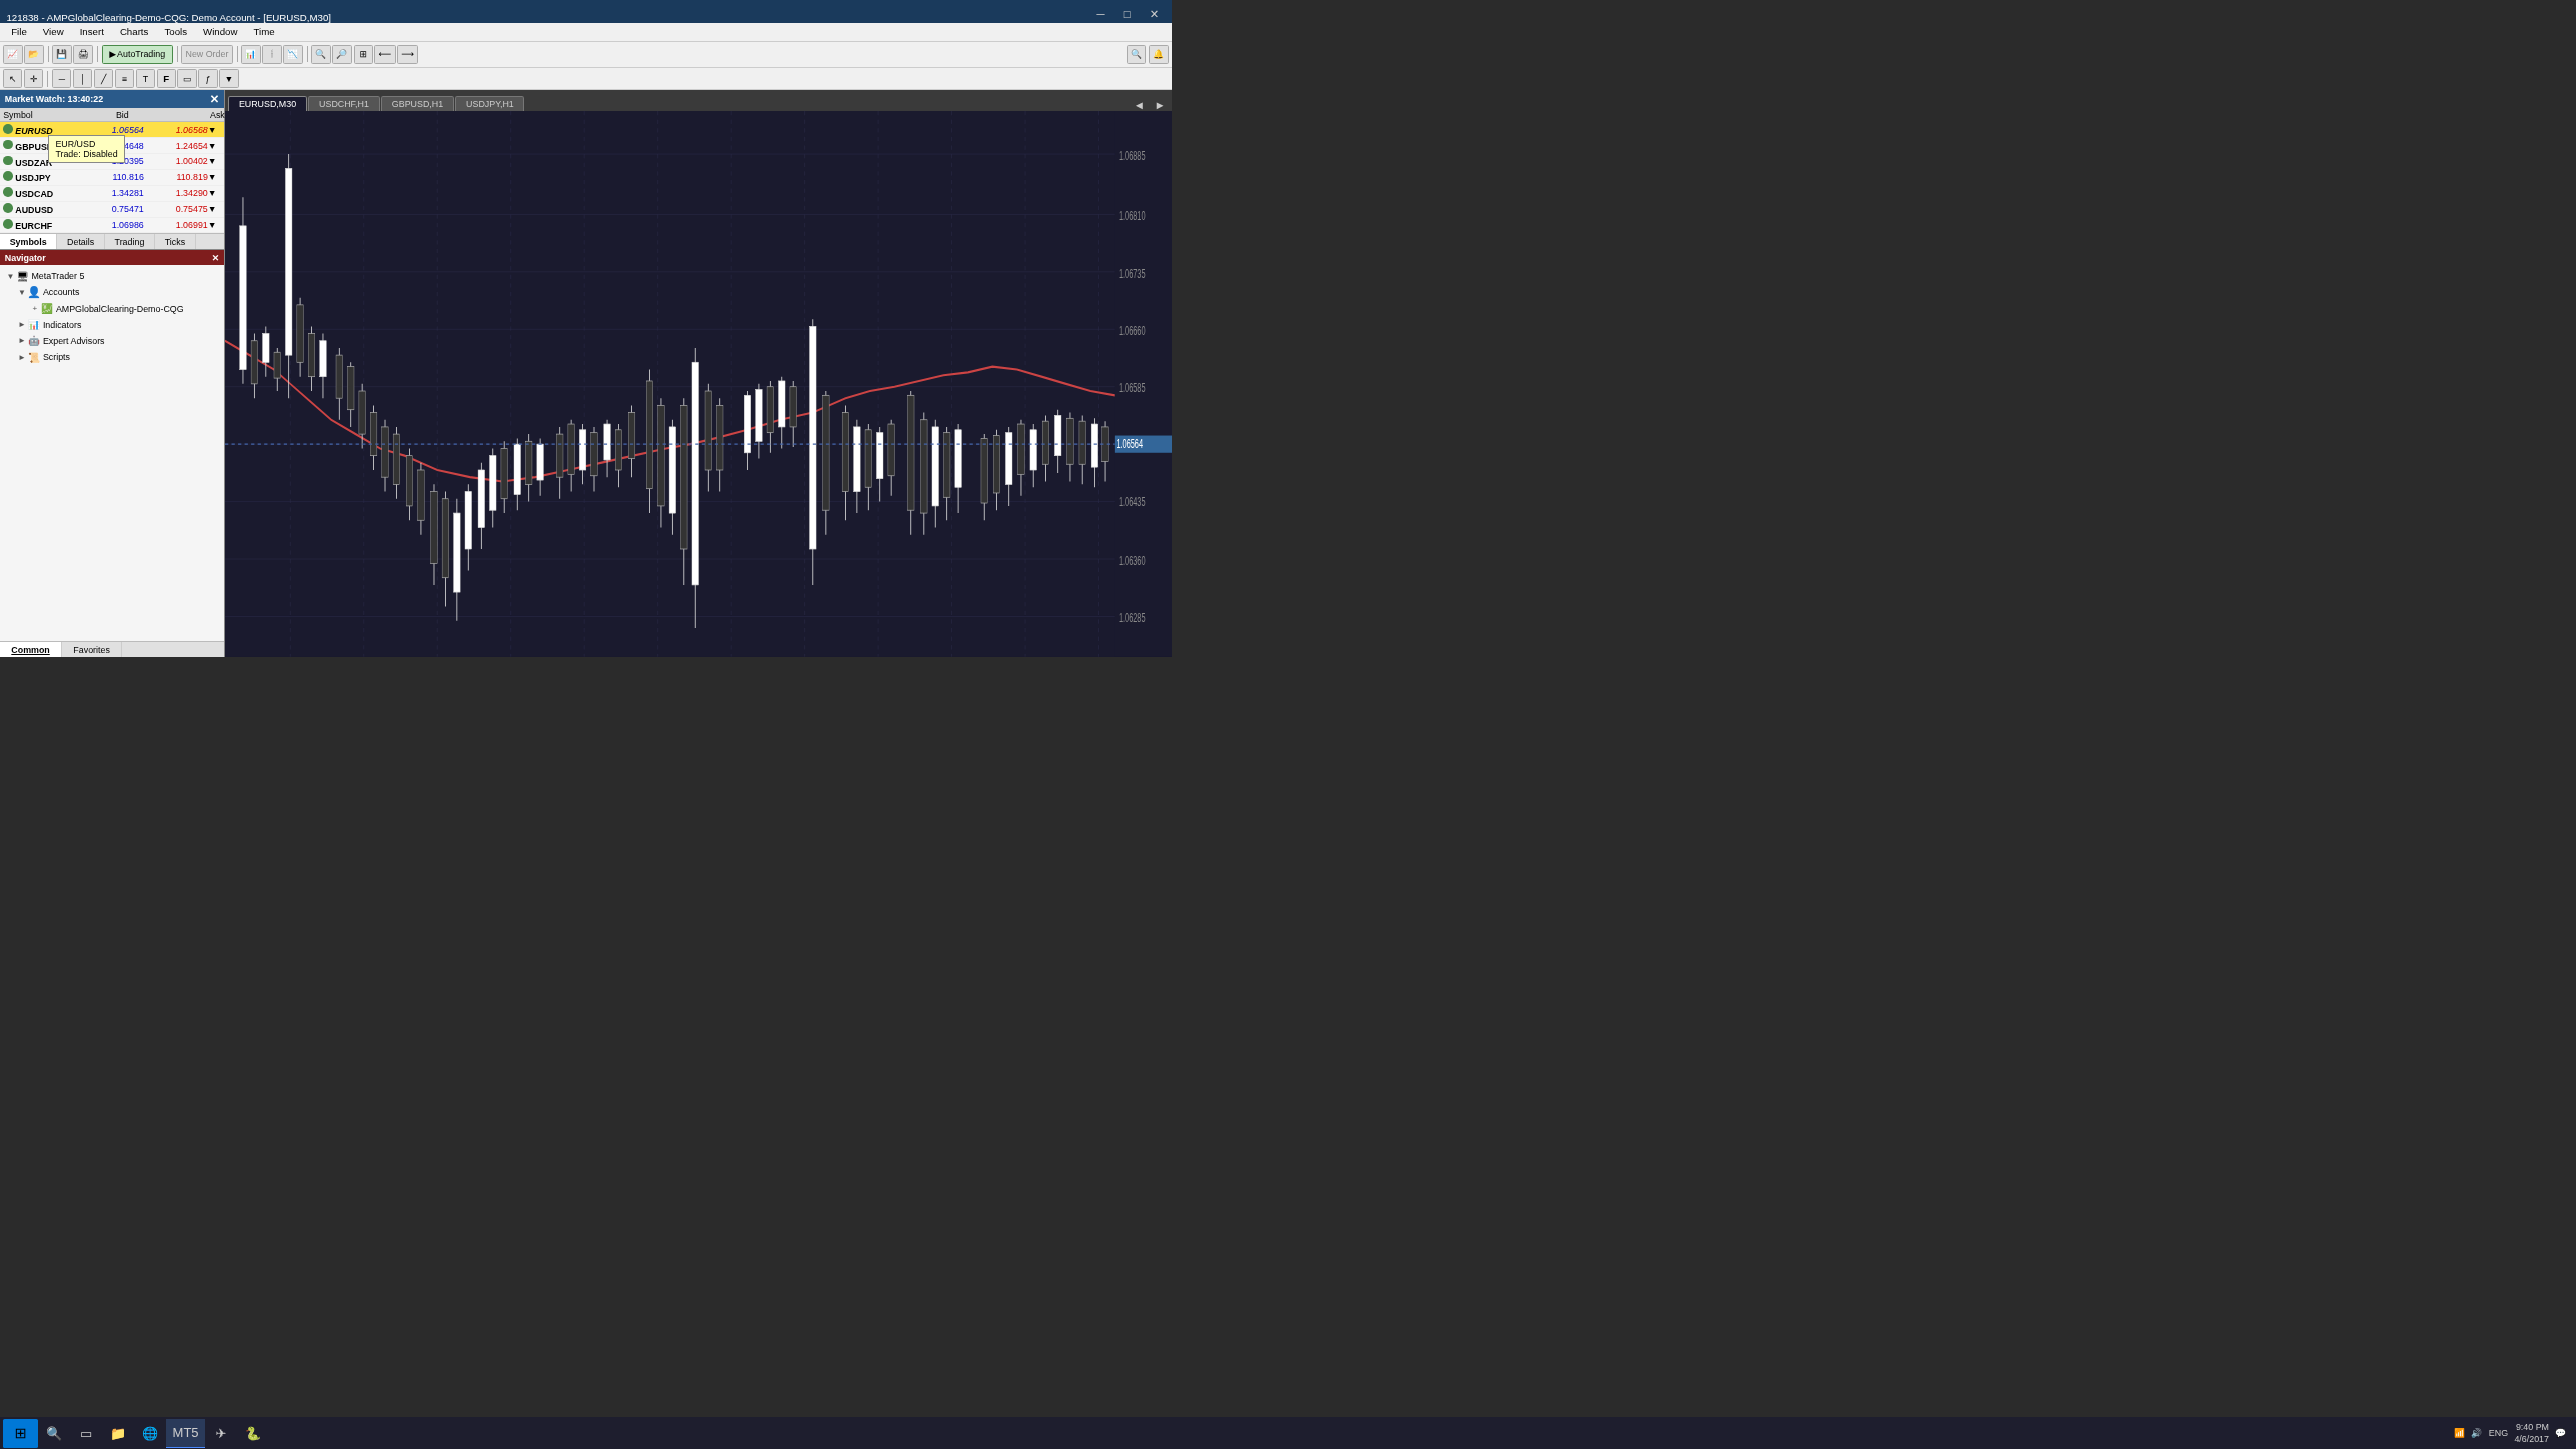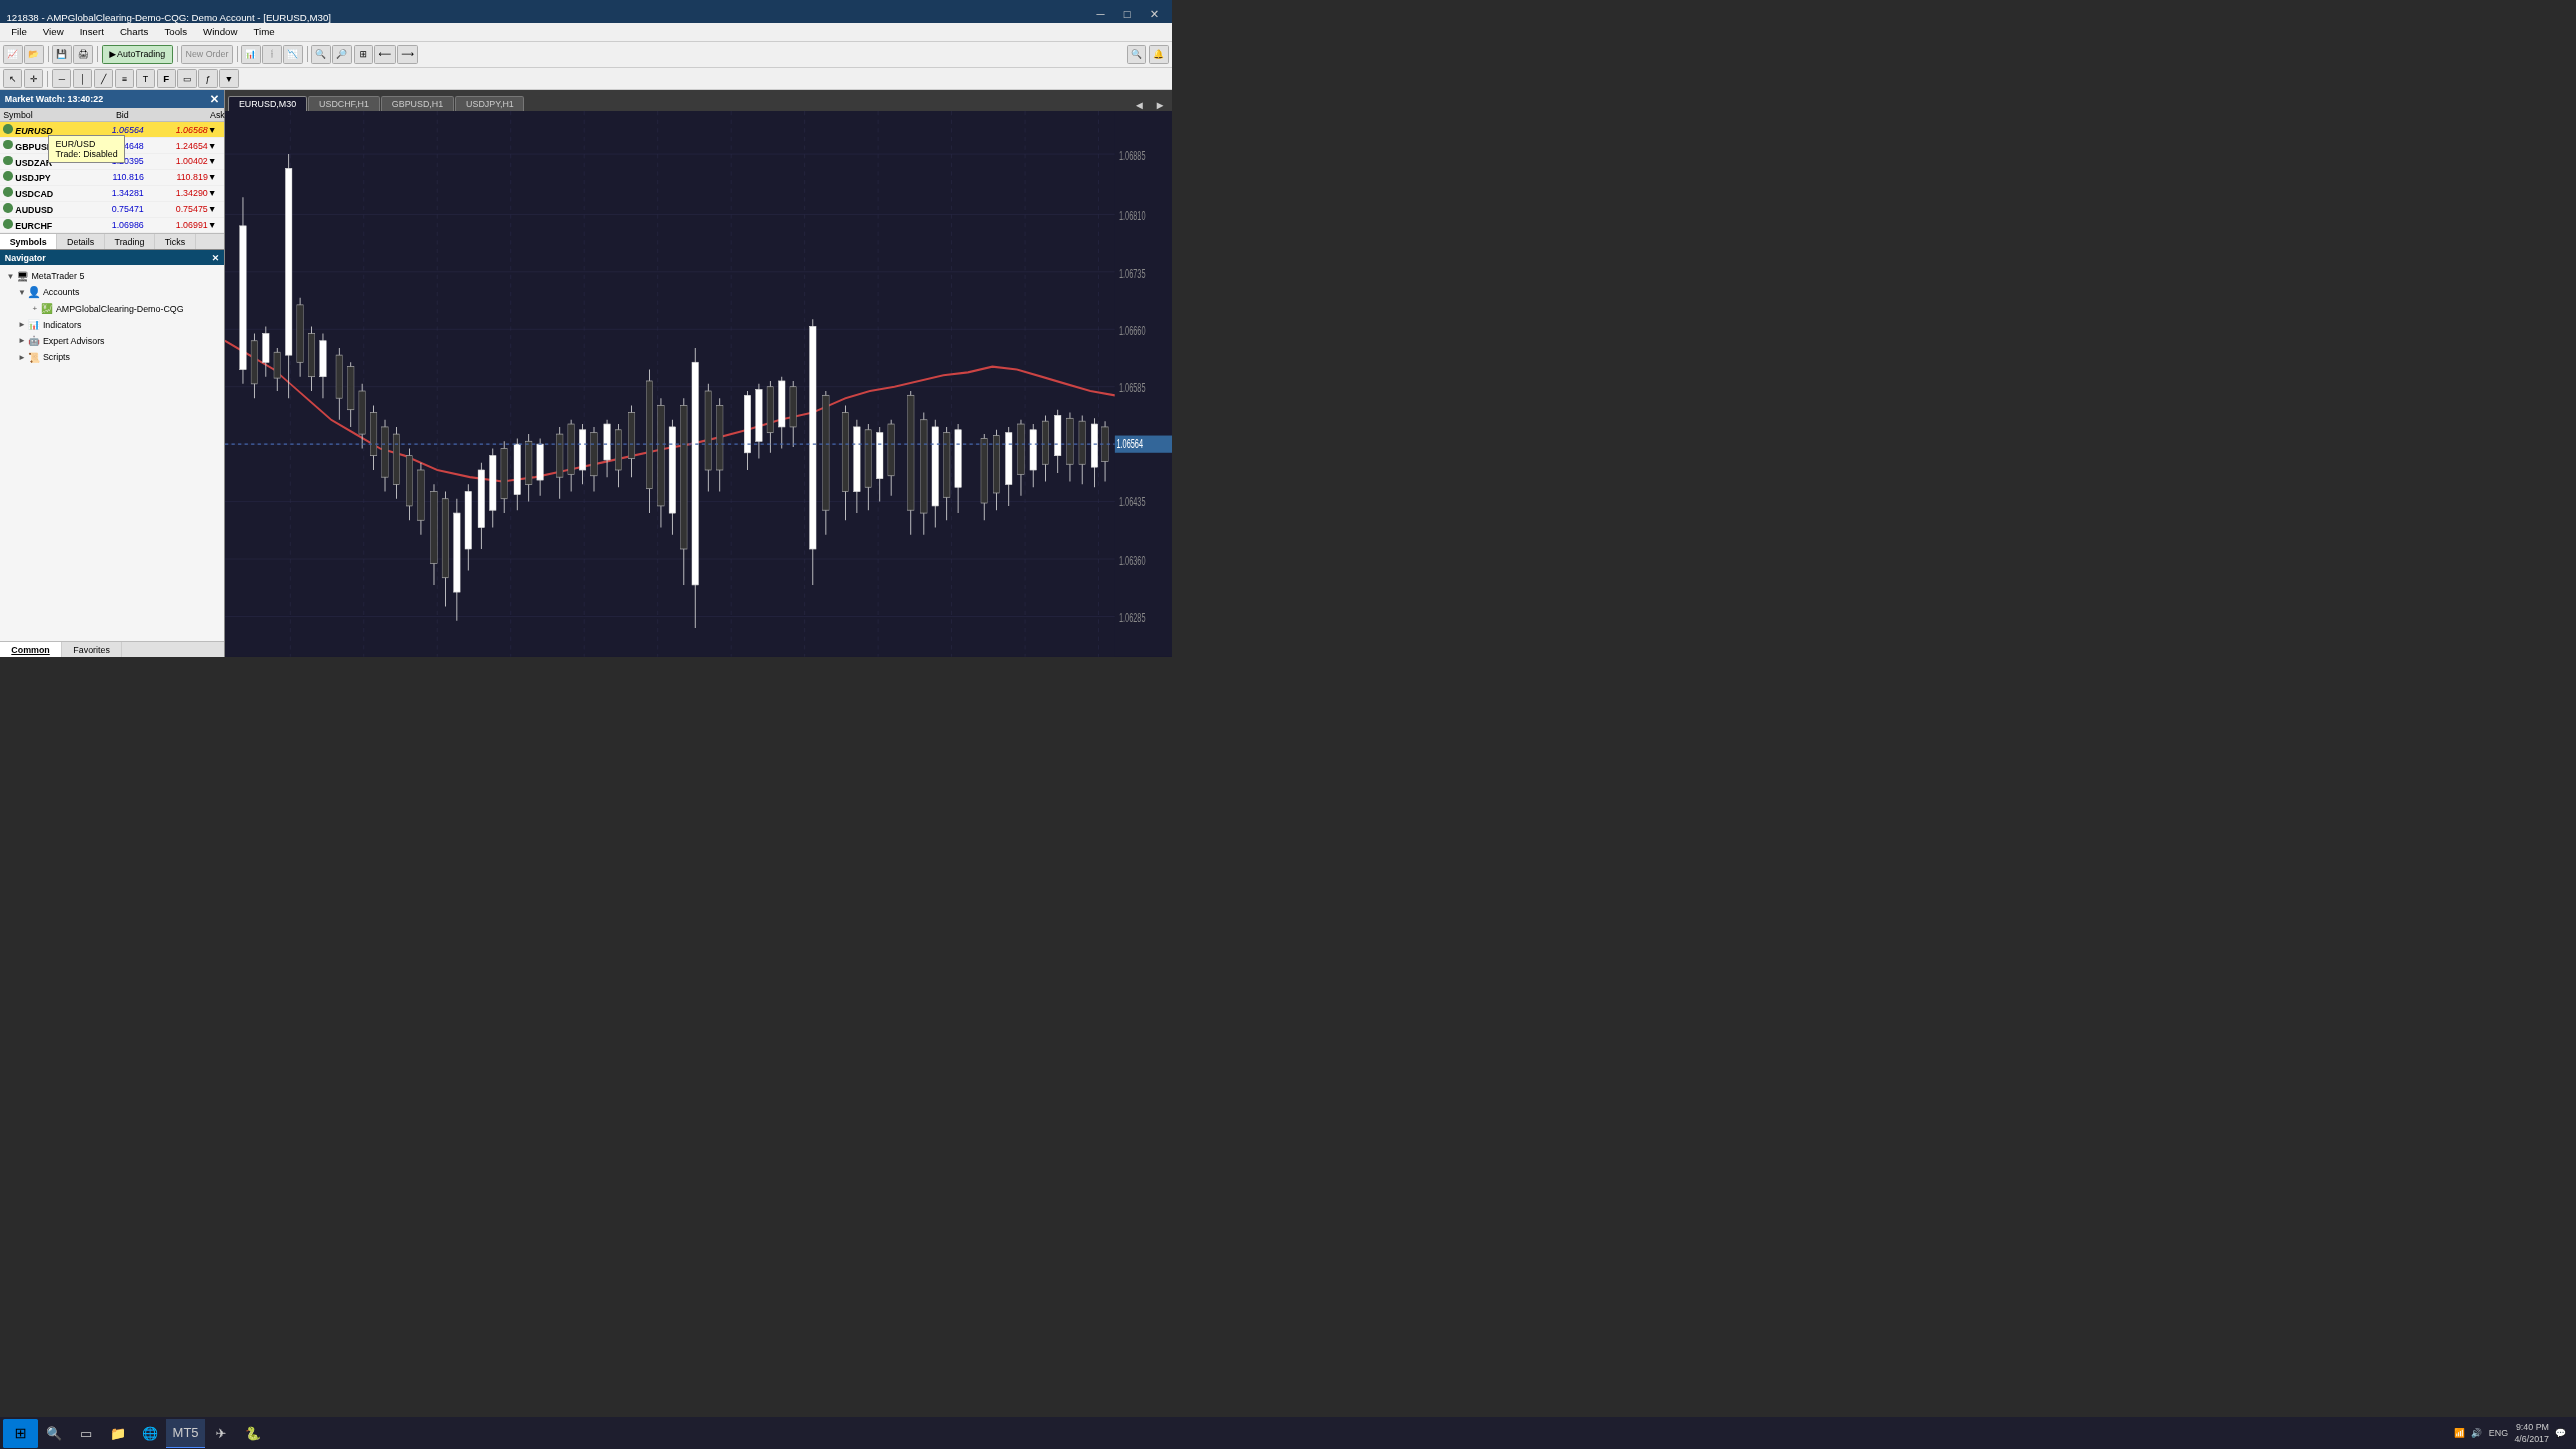--- a/index.html
+++ b/index.html
@@ -171,21 +171,21 @@
     .mw-tab.active { background: #fff; font-weight: bold; }
 
     
     #navigator {
       flex: 1;
       overflow: hidden;
       display: flex;
       flex-direction: column;
     }
     #navigator-header {
-      background: #0c4a6e;
+      background: #7f1d1d;
       color: #fff;
       padding: 2.4px 4.8px;
       display: flex;
       justify-content: space-between;
       align-items: center;
       font-size: 8.9px;
       font-weight: bold;
     }
     #navigator-tree {
       flex: 1;

